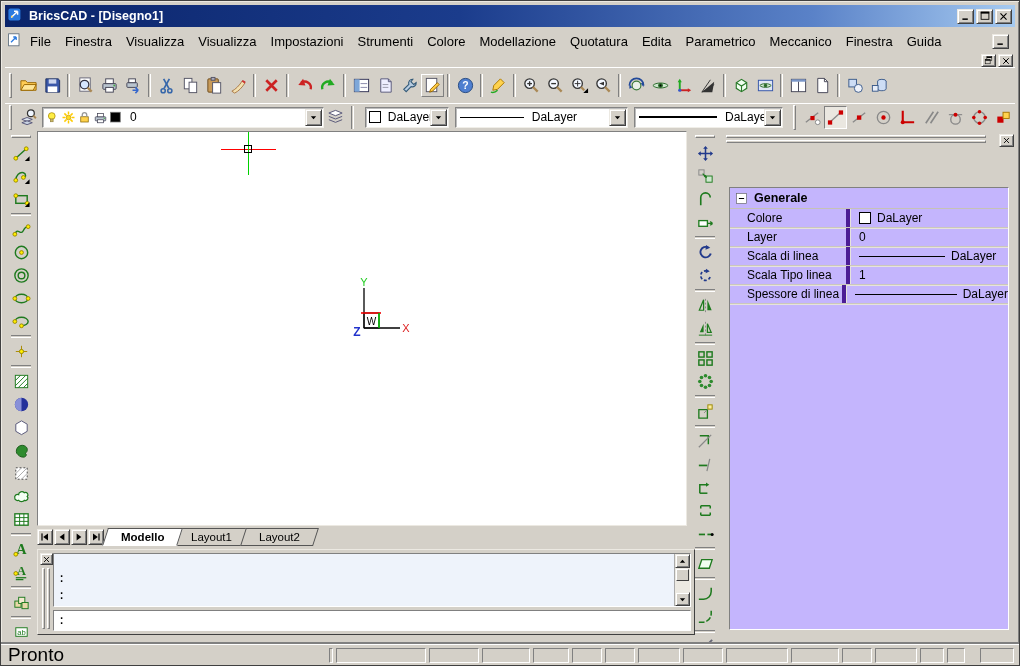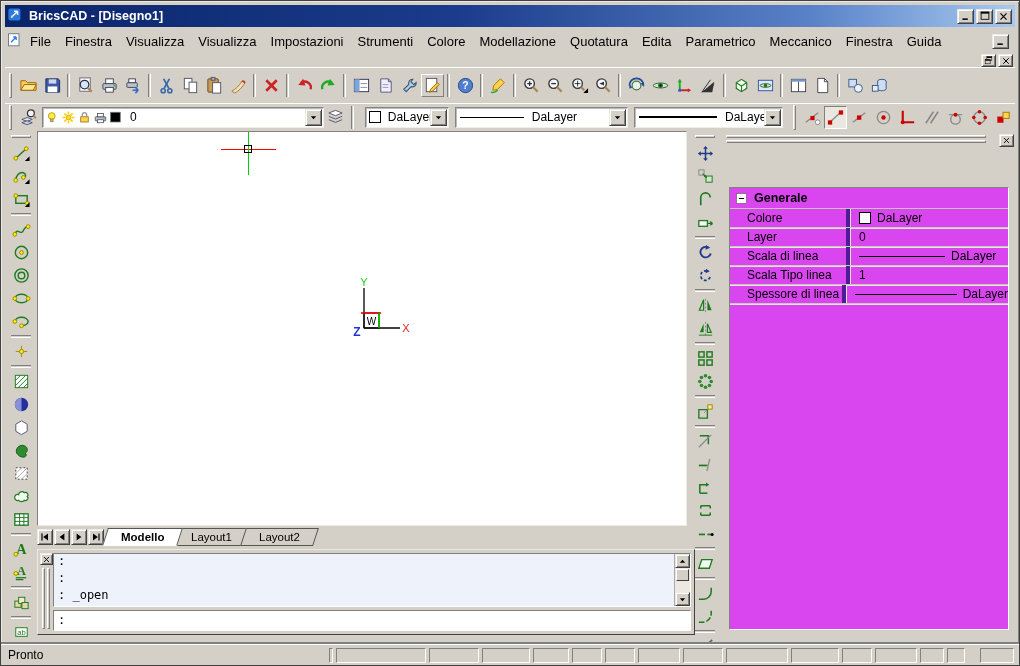--- a/index.html
+++ b/index.html
@@ -86,33 +86,33 @@
   .cmd-input{position:absolute;left:15px;top:60px;right:3px;height:21px;background:#fff;
     border:1px solid;border-color:#808080 #fff #fff #808080;font-family:"DejaVu Sans Mono",monospace;font-size:12px;padding:2px 4px}
   
   .props{position:absolute;left:721px;top:132px;width:294px;height:501px}
   .pgrip{position:absolute;left:4px;right:30px;height:3px;border:1px solid;border-color:#fff #808080 #808080 #fff}
   .pg1{top:2px}.pg2{top:7px}
   .props-close{position:absolute;right:2px;top:1px;width:15px;height:13px}
   .props-combo-row{position:absolute;left:6px;right:4px;top:19px;display:flex;align-items:center;gap:7px}
   .sel-combo{flex:1;height:21px}
   .qsel{width:22px;height:22px;display:flex;align-items:center;justify-content:center}
-  .props-grid{position:absolute;left:7px;right:7px;top:54px;bottom:4px;background:#d946ef;
+  .props-grid{position:absolute;left:7px;right:7px;top:54px;bottom:4px;background:#c4b5fd;
     border:1px solid;border-color:#808080 #fff #fff #808080;overflow:hidden}
   .phead{display:flex;align-items:center;gap:6px;height:21px;padding-left:5px;border-bottom:1px solid #c6c2b6;font-size:12.5px;font-weight:bold}
   .prow{display:flex;height:19px;align-items:stretch;border-bottom:1px solid #cbc7bc;box-shadow:0 1px 0 #e6e3dc}
   .plabel{width:120px;padding-left:17px;font-size:12px;border-right:4px solid #4c1d95;box-shadow:1px 0 0 #e6e3dc;display:flex;align-items:center;white-space:nowrap}
   .pvalue{flex:1;padding-left:9px;font-size:12px;display:flex;align-items:center;gap:6px;white-space:nowrap}
   .pswatch{width:12px;height:12px;background:#fff;border:1px solid #000;flex:0 0 auto}
   .pline{width:86px;border-top:1px solid #000;flex:0 0 auto}
   .plline{width:102px;border-top:1px solid #000;flex:0 0 auto}
   
   .statusbar{position:absolute;left:0;right:0;bottom:0;height:21px;background:#d4d0c8;display:flex;align-items:center;
     border-top:1px solid #fff;box-shadow:0 -2px 0 #808080}
-  .status-msg{font-size:12px;padding-left:7px;white-space:nowrap}
+  .status-msg{font-size:19px;padding-left:7px;white-space:nowrap}
   .panes{margin-left:auto;display:flex;gap:3px;align-items:center;padding-right:5px}
   .spane{height:15px;border:1px solid;border-color:#808080 #fff #fff #808080;flex:0 0 auto}
 </style>
 </head>
 <body>
 
 <div id="window">
 
   <div class="titlebar">
     <span style="display: inline-flex;">
@@ -909,21 +909,20 @@
         <svg viewBox="0 0 20 20" width="9" height="9" aria-hidden="true">
           <path d="M4.5 4.5l11 11M15.5 4.5l-11 11" stroke="#000" stroke-width="2"></path>
         </svg>
       </span>
     <span class="cmd-grip1"></span>
     <span class="cmd-grip2"></span>
     <div class="cmd-history">
       <div class="cmd-lines">
           <div>:</div>
           <div>:</div>
-          <div>: _open</div>
         </div>
       <div class="vscroll">
         <span class="sbtn btn3d" style="display: inline-flex;">
             <svg viewBox="0 0 20 20" width="9" height="9" aria-hidden="true">
               <path d="M4 13h12l-6-7z" fill="#000"></path>
             </svg>
           </span>
         <span class="sthumb"></span>
         <span class="strack"></span>
         <span class="sbtn btn3d" style="display: inline-flex;">

